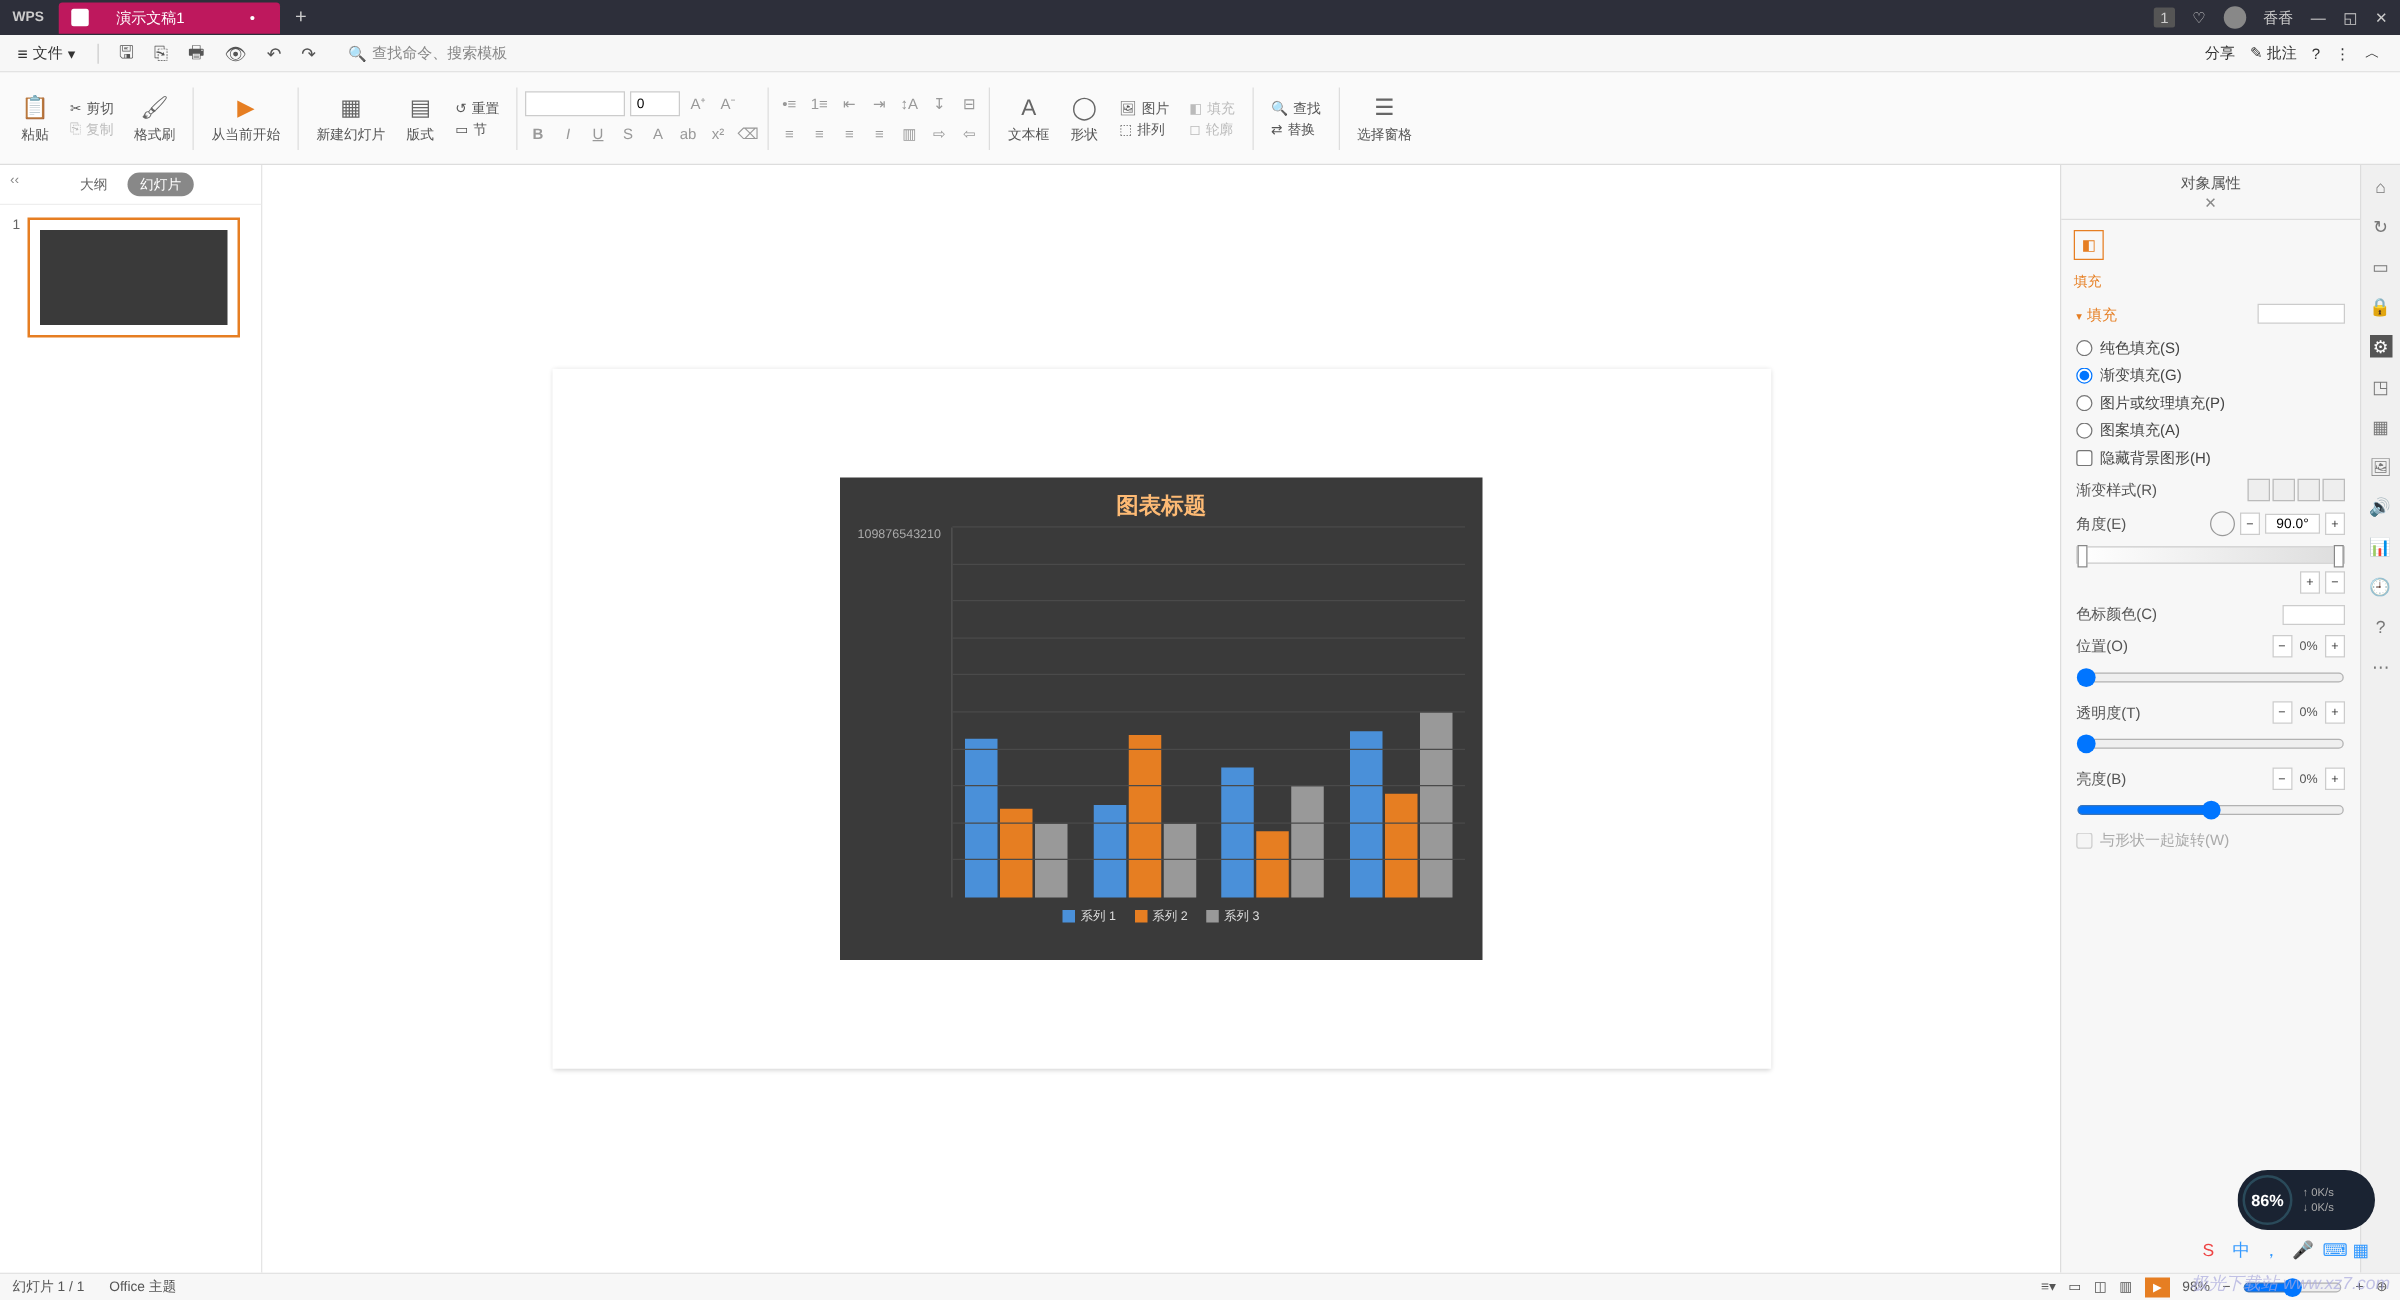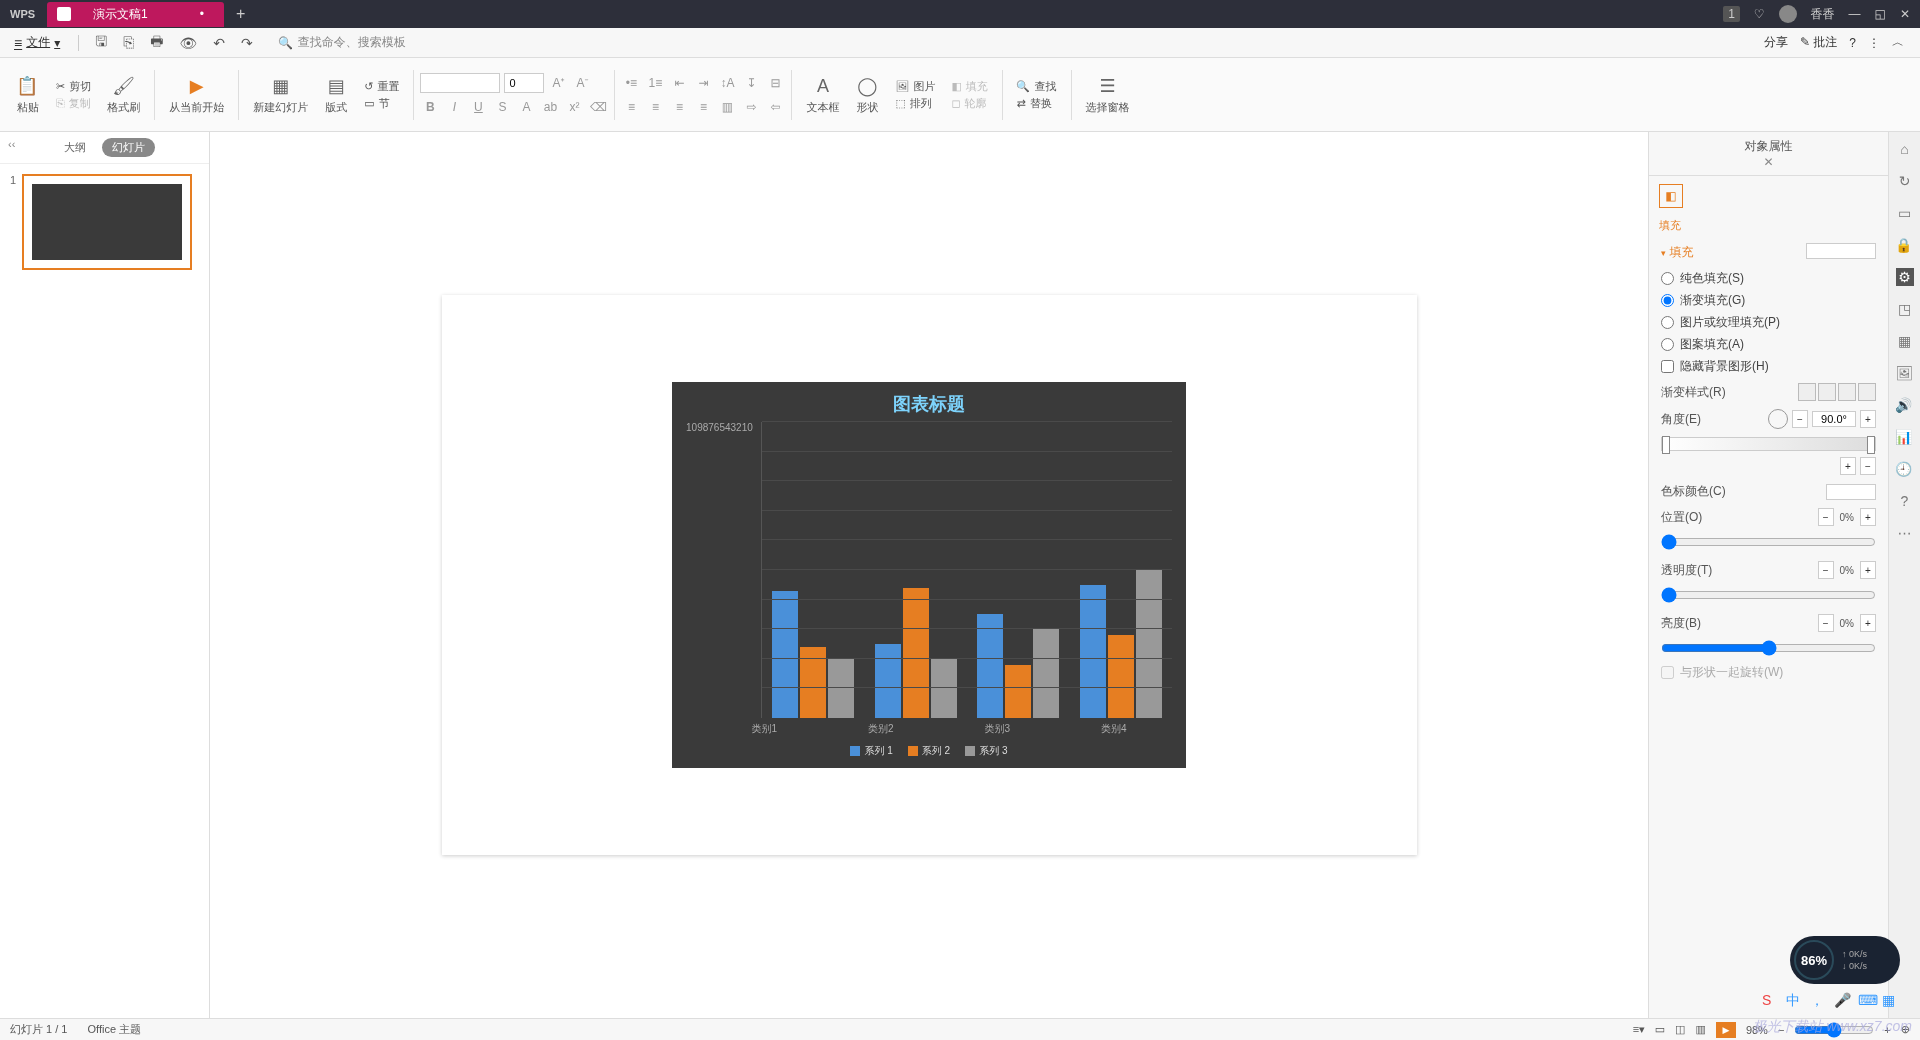--- a/index.html
+++ b/index.html
@@ -11,21 +11,21 @@
 .titlebar .tab-icon { width: 14px; height: 14px; background: #fff; border-radius: 2px; display: inline-block; }
 .titlebar .plus { padding: 0 12px; cursor: pointer; font-size: 16px; }
 .titlebar .spacer { flex: 1; }
 .titlebar .right-controls { display: flex; align-items: center; gap: 14px; padding-right: 10px; }
 .titlebar .right-controls span { cursor: pointer; font-size: 12px; }
 .titlebar .badge { background: #555; padding: 1px 5px; border-radius: 2px; font-size: 10px; }
 .titlebar .avatar { width: 18px; height: 18px; background: #888; border-radius: 50%; }
 
 .menubar { height: 30px; background: #f7f7f7; border-bottom: 1px solid #ddd; display: flex; align-items: center; padding: 0 8px; gap: 2px; }
 .menubar .menu-left { display: flex; align-items: center; gap: 8px; }
-.menubar .file-btn { display: flex; align-items: center; gap: 4px; padding: 2px 6px; cursor: pointer; text-decoration: underline; }
+.menubar .file-btn { display: flex; align-items: center; gap: 4px; padding: 2px 6px; cursor: pointer; }
 .menubar .hamburger { display: inline-block; }
 .menubar .hamburger::before { content: "≡"; font-size: 14px; }
 .menubar .icon-btn { padding: 2px 4px; cursor: pointer; color: #555; font-size: 14px; }
 .menubar .sep { width: 1px; height: 16px; background: #ccc; margin: 0 4px; }
 .menubar .tabs { display: flex; gap: 18px; margin-left: 20px; }
 .menubar .tabs .mtab { cursor: pointer; padding: 2px 4px; }
 .menubar .tabs .mtab.active { background: #e67e22; color: #fff; border-radius: 10px; padding: 2px 10px; }
 .menubar .search-area { margin-left: 20px; display: flex; align-items: center; color: #888; gap: 4px; }
 .menubar .right { margin-left: auto; display: flex; align-items: center; gap: 12px; padding-right: 8px; }
 
@@ -55,21 +55,21 @@
 .slide-panel .thumb { width: 170px; height: 96px; border: 2px solid #e67e22; background: #fff; padding: 8px; }
 .slide-panel .thumb-chart { width: 100%; height: 100%; background: #3a3a3a; }
 
 .canvas-area { flex: 1; background: #fff; display: flex; flex-direction: column; overflow: hidden; }
 .canvas-scroll { flex: 1; display: flex; align-items: center; justify-content: center; position: relative; }
 .slide { width: 975px; height: 560px; background: #fff; box-shadow: 0 1px 4px rgba(0,0,0,0.2); display: flex; align-items: center; justify-content: center; }
 .notes-bar { height: 30px; border-top: 1px solid #ddd; display: flex; align-items: center; padding: 0 12px; color: #888; gap: 8px; }
 .notes-bar .comment-icon::before { content: "💬"; font-size: 12px; }
 
 .chart { width: 514px; height: 386px; background: #3a3a3a; color: #ddd; padding: 10px 14px; position: relative; }
-.chart-title { text-align: center; font-size: 18px; font-weight: bold; color: #7dd3fc; margin-bottom: 6px; }
+.chart-title { text-align: center; font-size: 18px; font-weight: bold; color: #fdba74; margin-bottom: 6px; }
 .chart-plot { display: flex; height: 296px; }
 .chart-yaxis { display: flex; justify-content: space-between; padding-right: 8px; font-size: 10px; color: #aaa; text-align: right; }
 .chart-grid { flex: 1; position: relative; border-left: 1px solid #555; }
 .chart-grid .gridline { position: absolute; left: 0; right: 0; border-top: 1px solid #4a4a4a; }
 .chart-bars { position: absolute; inset: 0; display: flex; }
 .chart-category { flex: 1; display: flex; align-items: flex-end; justify-content: center; gap: 2px; }
 .chart-category .bar { width: 26px; }
 .bar.s0 { background: #4a90d9; }
 .bar.s1 { background: #e67e22; }
 .bar.s2 { background: #999; }
@@ -384,26 +384,20 @@
                 <div class="gridline" style="bottom: 30%;"></div>
                 <div class="gridline" style="bottom: 40%;"></div>
                 <div class="gridline" style="bottom: 50%;"></div>
                 <div class="gridline" style="bottom: 60%;"></div>
                 <div class="gridline" style="bottom: 70%;"></div>
                 <div class="gridline" style="bottom: 80%;"></div>
                 <div class="gridline" style="bottom: 90%;"></div>
                 <div class="gridline" style="bottom: 100%;"></div>
               </div>
           </div>
-          <div class="chart-xaxis" id="xaxis">
-              <div class="xlabel">类别1</div>
-              <div class="xlabel">类别2</div>
-              <div class="xlabel">类别3</div>
-              <div class="xlabel">类别4</div>
-            </div>
           <div class="chart-legend" id="legend">
               <div class="legend-item">
                 <span class="swatch" style="background: rgb(74, 144, 217);"></span>
                 <span>系列 1</span>
               </div>
               <div class="legend-item">
                 <span class="swatch" style="background: rgb(230, 126, 34);"></span>
                 <span>系列 2</span>
               </div>
               <div class="legend-item">

